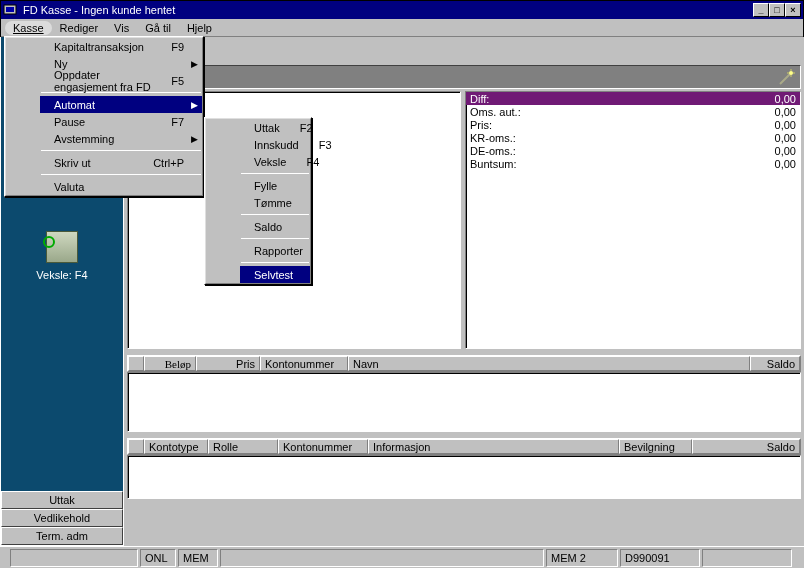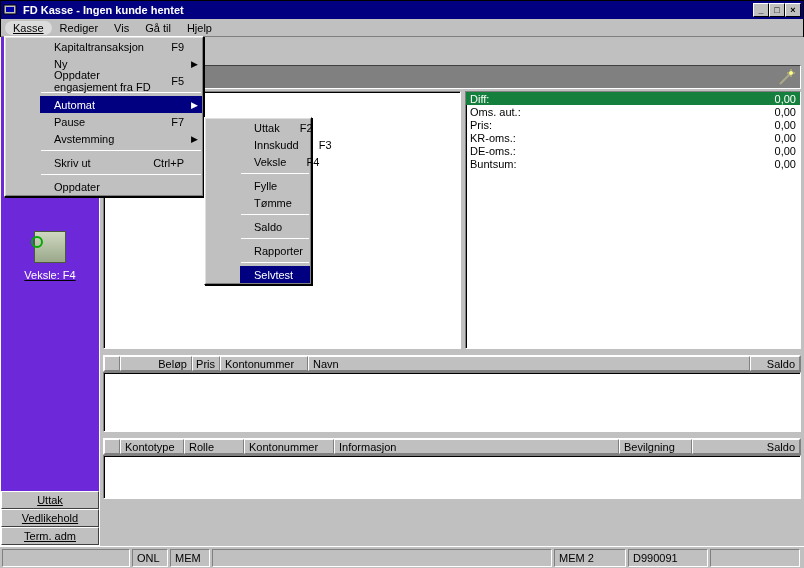--- a/index.html
+++ b/index.html
@@ -1,63 +1,63 @@
 <!DOCTYPE html>
 <html><head>
 <meta charset="utf-8">
 <style>
 * { box-sizing: border-box; margin: 0; padding: 0; font-family: "MS Sans Serif", Tahoma, sans-serif; font-size: 11px; }
 body { background: #c0c0c0; width: 804px; height: 568px; overflow: hidden; border: 1px solid #000; }
 
 .titlebar { background: #000080; color: #fff; height: 18px; display: flex; align-items: center; padding: 1px 2px; }
 .titlebar .app-icon { width: 16px; height: 14px; margin-right: 4px; }
-.titlebar .title { font-weight: bold; flex: 1; }
+.titlebar .title { font-weight: normal; flex: 1; }
 .winbtns { display: flex; gap: 0; }
 .winbtn { width: 16px; height: 14px; background: #c0c0c0; border: 1px solid #fff; border-right-color: #000; border-bottom-color: #000; display: flex; align-items: center; justify-content: center; font-size: 9px; font-weight: bold; color:#000;}
 
 .menubar { background: #c0c0c0; height: 18px; display: flex; align-items: center; padding-left: 4px; border-bottom: 1px solid #808080; }
 .menubar .menuitem { padding: 1px 8px; color: #000; border-radius: 7px; }
 .menubar .menuitem.open { background: #dcdcdc; }
 .ul { text-decoration: underline; }
 
 .dropdown { position: absolute; background: #c0c0c0; border: 1px solid #fff; border-right: 1px solid #000; border-bottom: 1px solid #000; box-shadow: 1px 1px 0 #000; z-index: 10; }
 .dropdown-inner { border: 1px solid #808080; border-left-color:#dfdfdf; border-top-color:#dfdfdf;padding-left:34px;}
 .menurow { display: flex; align-items: center; height: 17px; padding: 0 18px 0 14px; color: #000; position: relative; }
 .menurow.hl { background: #000080; color: #fff; }
 .menurow .shortcut { margin-left: auto; padding-left: 20px; }
 .menurow .sub-arrow { position: absolute; right: 4px; font-size: 9px; }
 .menusep { height: 1px; background: #808080; border-bottom: 1px solid #fff; margin: 3px 1px; }
 
 .content { position: absolute; left:0; right:0; top: 37px; bottom: 22px; display: flex; }
-.sidebar { width: 100px; background: #6d28d9; display: flex; flex-direction: column; border: 1px solid #fff; border-top:none;text-decoration:underline;}
+.sidebar { width: 124px; background: #0c4a6e; display: flex; flex-direction: column; border: 1px solid #fff; border-top:none;}
 .sidebar-fill { flex:1; display:flex; flex-direction:column; align-items:center; padding-top: 194px; color:#fff; }
 .sidebar-fill .icon { width:32px; height:32px; background: linear-gradient(#cfd8c0,#9aa88a); border:1px solid #4a5a3a; position:relative; }
 .sidebar-fill .icon:before{content:"";position:absolute;left:-4px;top:4px;width:8px;height:8px;border:2px solid #0a0;border-radius:50%;}
 .sidebar-fill .lbl { margin-top:6px; }
 .sidebtn { height: 18px; background:#c0c0c0; border:1px solid #fff; border-right-color:#404040; border-bottom-color:#404040; display:flex; align-items:center; justify-content:center; margin: 0; }
 
 .main { flex:1; background:#c0c0c0; display:flex; flex-direction:column; padding: 0 3px; }
 
 .darkbar { height:24px; margin-top:28px; background:#808080; border:1px solid #404040; border-bottom-color:#fff; border-right-color:#fff; position:relative; }
 .darkbar .tool-icon{position:absolute; right:4px; top:2px; width:18px; height:18px;}
 
 .midrow { display:flex; height:258px; gap:4px; margin-top:2px;}
 .whitebox { background:#fff; border:1px solid #808080; border-right-color:#fff; border-bottom-color:#fff; box-shadow: inset 1px 1px 0 #000; }
 .leftbox { flex:1; }
 .rightbox { width:336px; padding:0; display:flex; flex-direction:column;}
 .rb-row{display:flex; padding:0 4px; height:13px; align-items:center;}
-.rb-row.hl{background:#15803d;color:#fff;}
+.rb-row.hl{background:#701a75;color:#fff;}
 .rb-row .v{margin-left:auto;}
 
 .tblhdr { display:flex; background:#c0c0c0; border:1px solid #fff; border-right-color:#808080; border-bottom-color:#808080; height:17px;}
 .th { border:1px solid #fff; border-right-color:#808080; border-bottom-color:#808080; padding:1px 4px; display:flex; align-items:center; }
 .th.r{ justify-content:flex-end;}
 .tablebody { background:#fff; border:1px solid #808080; border-right-color:#fff; border-bottom-color:#fff; box-shadow: inset 1px 1px 0 #000;}
 
-.statusbar { position:absolute; left:0; right:0; bottom:0; height:22px; background:#c0c0c0; display:flex; align-items:center; padding:1px 2px; border-top:1px solid #fff;justify-content:space-between;}
+.statusbar { position:absolute; left:0; right:0; bottom:0; height:22px; background:#c0c0c0; display:flex; align-items:center; padding:1px 10px; border-top:1px solid #fff;justify-content:space-between;}
 .statcell{height:18px; border:1px solid #808080; border-right-color:#fff; border-bottom-color:#fff; padding:1px 4px; margin-right:2px; display:flex; align-items:center;}
 
 </style>
 </head>
 <body>
 
 <div class="titlebar">
   <span class="app-icon">
     <svg viewBox="0 0 16 14">
         <rect x="1" y="2" width="12" height="9" fill="#c0c0c0" stroke="#000"></rect>
@@ -107,21 +107,21 @@
         <span>Avstemming</span>
         <span class="sub-arrow">▶</span>
       </div>
   <div class="menusep"></div>
   <div class="menurow">
         <span>Skriv ut</span>
         <span class="shortcut">Ctrl+P</span>
       </div>
   <div class="menusep"></div>
   <div class="menurow">
-        <span>Oppdater</span>
+        <span>Valuta</span>
       </div>
  </div>
 </div>
 
 <div class="dropdown" style="left:204px; top:117px; width:108px;">
  <div class="dropdown-inner">
   <div class="menurow">
         <span>Uttak</span>
         <span class="shortcut">F2</span>
       </div>
@@ -204,34 +204,34 @@
         <div class="rb-row">
             <span>Buntsum:</span>
             <span class="v">0,00</span>
           </div>
       </div>
     </div>
 
     <div style="margin-top:6px;">
       <div class="tblhdr">
         <div class="th" style="width:16px;"></div>
-        <div class="th r" style="width:72px;">Beløp</div>
-        <div class="th r" style="width:28px;">Pris</div>
+        <div class="th r" style="width:52px;font-family:Liberation Serif, serif;">Beløp</div>
+        <div class="th r" style="width:64px;">Pris</div>
         <div class="th" style="width:88px;">Kontonummer</div>
         <div class="th" style="flex:1;">Navn</div>
         <div class="th r" style="width:50px;">Saldo</div>
       </div>
       <div class="tablebody" style="height:60px;"></div>
     </div>
 
     <div style="margin-top:6px;">
       <div class="tblhdr">
         <div class="th" style="width:16px;"></div>
         <div class="th" style="width:64px;">Kontotype</div>
-        <div class="th" style="width:60px;">Rolle</div>
+        <div class="th" style="width:70px;">Rolle</div>
         <div class="th" style="width:90px;">Kontonummer</div>
         <div class="th" style="flex:1;">Informasjon</div>
         <div class="th" style="width:73px;">Bevilgning</div>
         <div class="th r" style="width:108px;">Saldo</div>
       </div>
       <div class="tablebody" style="height:44px;"></div>
     </div>
 
   </div>
 </div>

